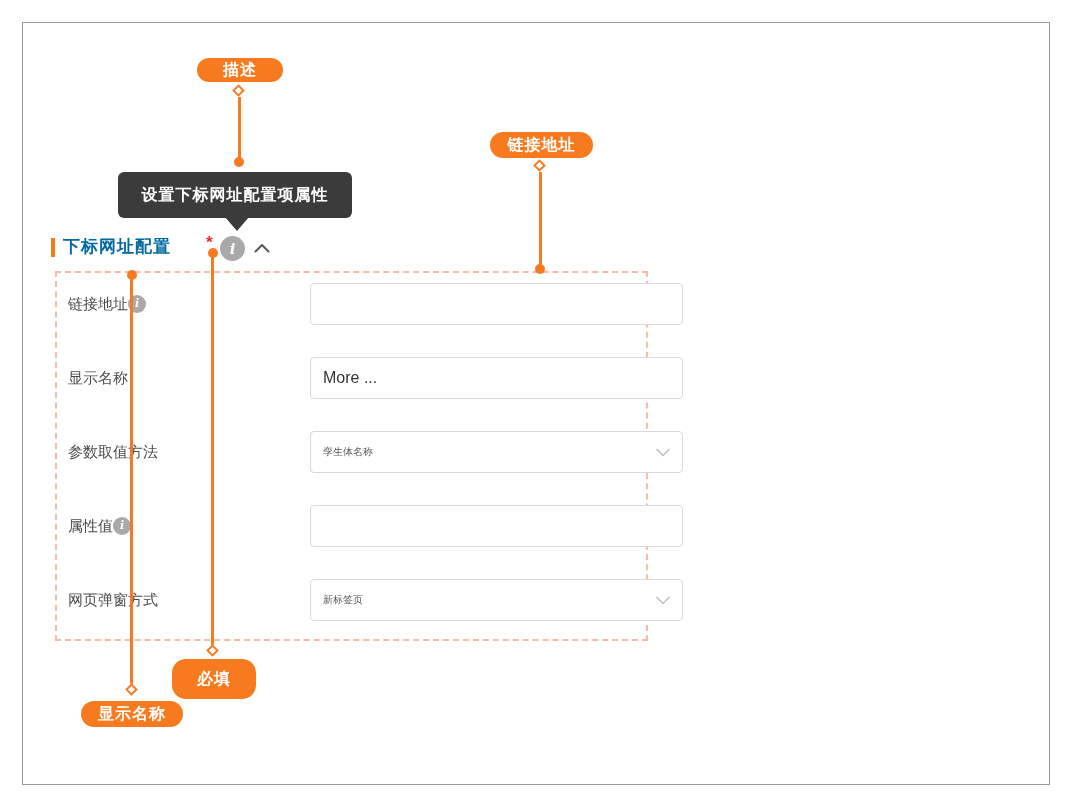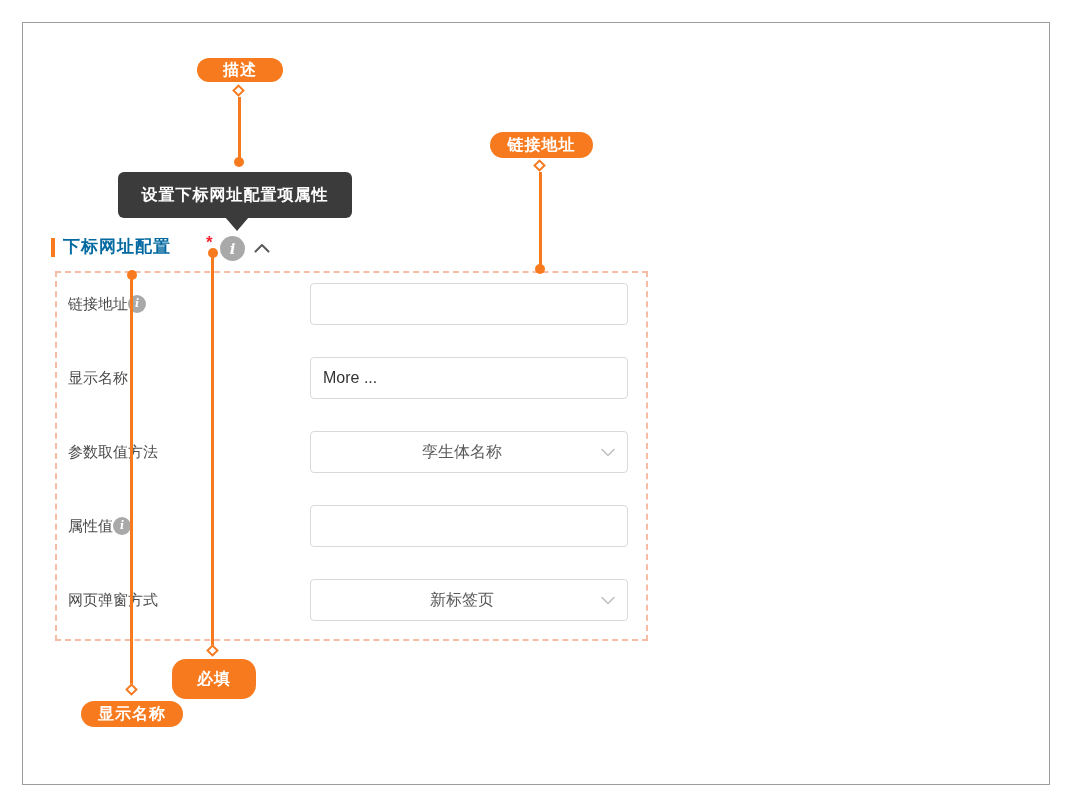--- a/index.html
+++ b/index.html
@@ -59,37 +59,37 @@
     display: flex; align-items: center; 
     white-space: nowrap;
   }
   .info-sm {
     position: static;
     width: 18px; height: 18px; font-size: 11px;
     flex: 0 0 18px;
   }
   .ctl {
     position: absolute; left: 310px;
-    width: 318px; height: 42px;
+    width: 373px; height: 42px;
     border: 1px solid #d9d9d9;
     border-radius: 4px;
     background: #fff;
   }
   input.ctl {
     padding: 0 12px;
     font-size: 16px; color: #333;
     font-family: "Liberation Sans", "DejaVu Sans", sans-serif;
     outline: none;
   }
   .select-box {
     display: flex; align-items: center;
     padding: 0 12px;
     cursor: pointer;
   }
-  .select-value { font-size: 16px; color: #595959; flex: 1 1 auto; text-align: center; }
+  .select-value { font-size: 10px; color: #595959; flex: 1 1 auto; }
   .select-chevron { flex: 0 0 auto; }
   
   .pill {
     position: absolute;
     background: #f87a1e;
     color: #fff;
     font-size: 16px; font-weight: 600;
     letter-spacing: 1px;
     text-align: center;
     border-radius: 14px;

